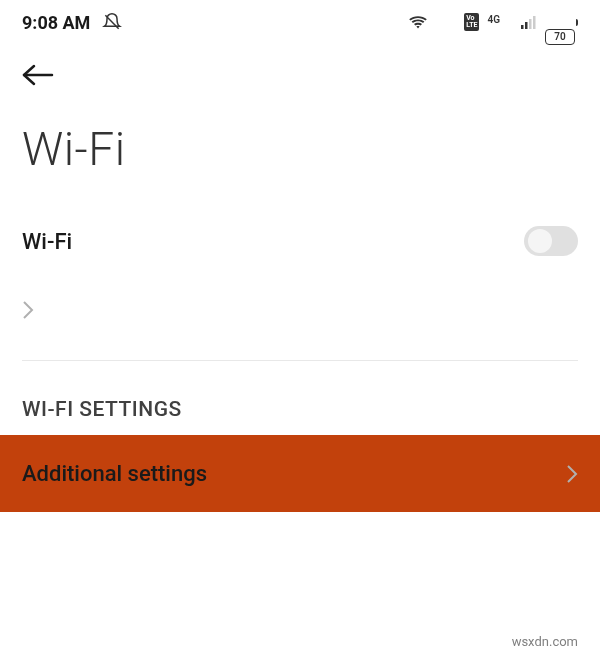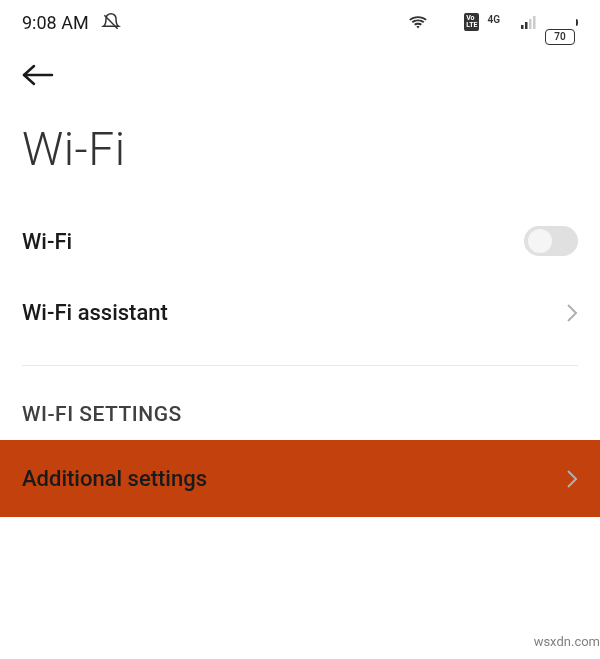--- a/index.html
+++ b/index.html
@@ -22,21 +22,21 @@
       padding: 12px 22px 8px 22px;
       height: 40px;
     }
     .status-left {
       display: flex;
       align-items: center;
       gap: 12px;
     }
     .status-time {
       font-size: 18px;
-      font-weight: 400;
+      font-weight: 700;
       color: #1a1a1a;
     }
     .status-right {
       display: flex;
       align-items: center;
       gap: 8px;
     }
     .icon {
       display: inline-flex;
       align-items: center;
@@ -97,21 +97,21 @@
       letter-spacing: 0.5px;
       padding: 18px 22px 14px 22px;
     }
     .setting-row.highlighted {
       background: #c2410c;
       padding: 26px 22px;
     }
     .watermark {
       position: absolute;
       bottom: 10px;
-      right: 0;
+      right: 22px;
       font-size: 13px;
       color: #808080;
     }
     .volte-badge {
       font-size: 7px;
       font-weight: bold;
       color: #fff;
       background: #333;
       padding: 2px 2px;
       border-radius: 2px;
@@ -200,21 +200,20 @@
 <h1 class="page-title">Wi-Fi</h1>
 
 <div class="setting-row">
   <span class="setting-label">Wi-Fi</span>
   <div class="toggle">
     <div class="toggle-knob"></div>
   </div>
 </div>
 
 <div class="setting-row">
-  <span class="setting-label">Wi-Fi assistant</span>
   <span class="icon chevron">
     <svg width="12" height="20" viewBox="0 0 12 20" fill="none" stroke="#b0b0b0" stroke-width="2">
       <polyline points="2,2 10,10 2,18"></polyline>
     </svg>
   </span>
 </div>
 
 <div class="divider"></div>
 
 <div class="section-header">WI-FI SETTINGS</div>

